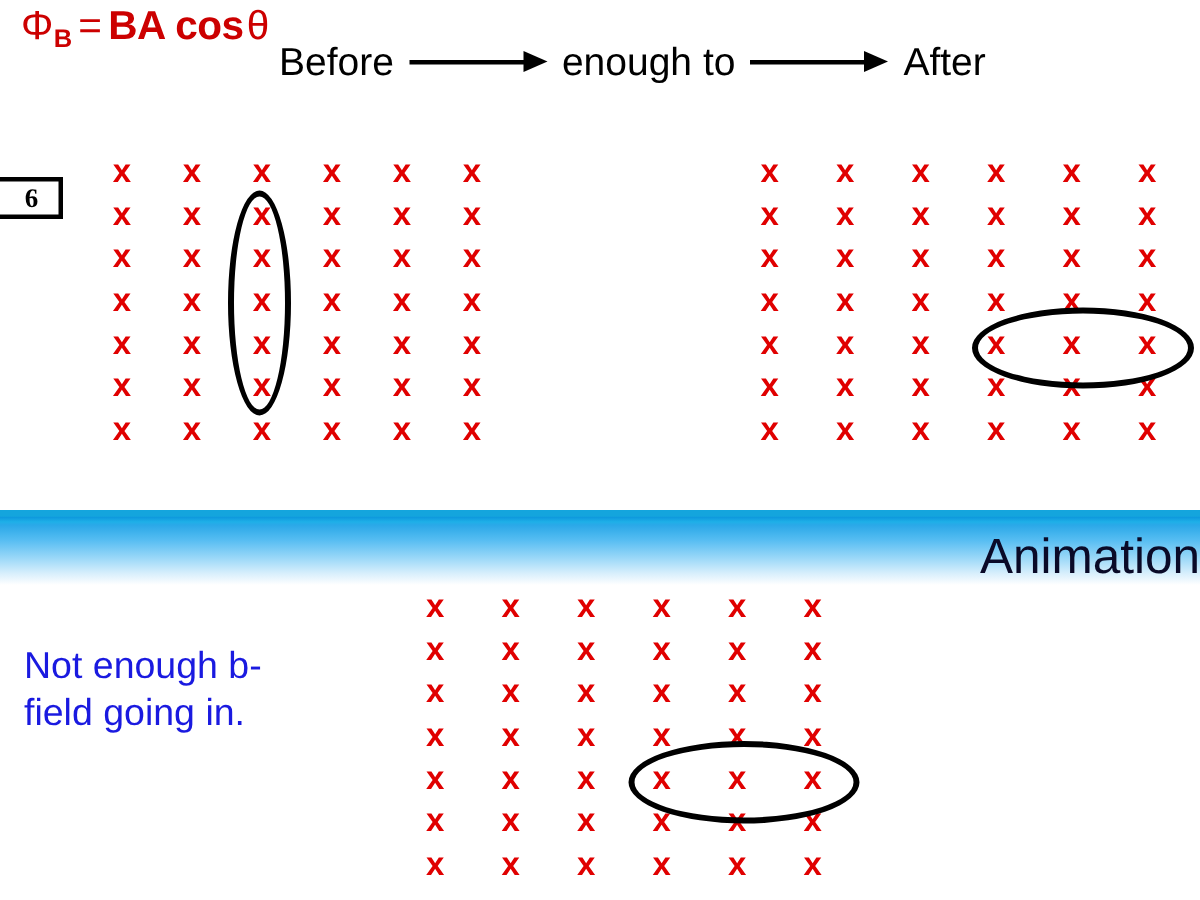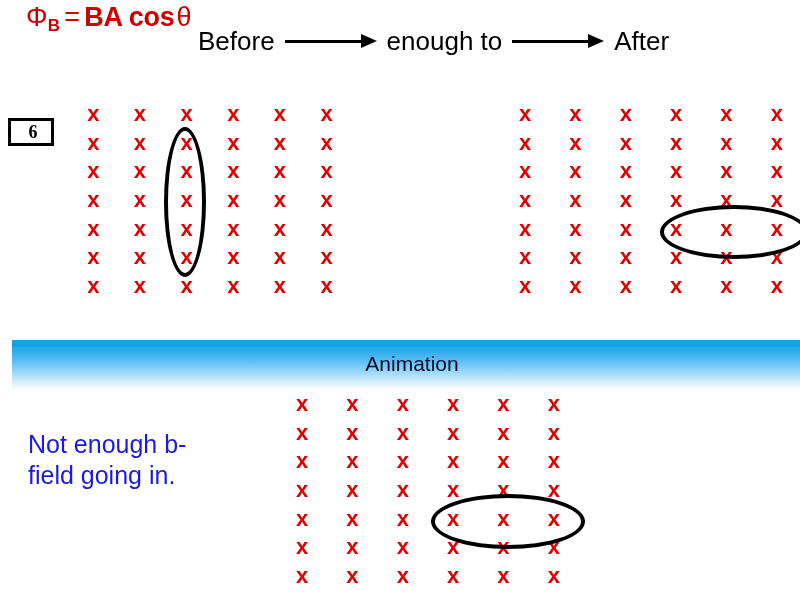--- a/index.html
+++ b/index.html
@@ -9,21 +9,21 @@
   }
   body {
     width: 800px;
     height: 600px;
     position: relative;
     overflow: hidden;
     font-family: "Liberation Sans", sans-serif;
   }
   #slide {
     position: absolute;
-    left: 12px; top: 0;
+    left: 0; top: 0;
     width: 780px;
     height: 600px;
     background: #ffffff;
   }
 
   
   #formula {
     position: absolute;
     left: 14px;
     top: 2px;
@@ -199,22 +199,22 @@
         #56bdf2 20px,
         #9ad8f8 32px,
         #d6eefc 42px,
         #ffffff 50px);
   }
   #banner-title {
     position: absolute;
     left: 0;
     top: 352px;
     width: 800px;
-    text-align: center;
-    font-size: 21px;
+    text-align: right;
+    font-size: 33px;
     color: #0a0a28;
     font-family: "Liberation Sans", sans-serif;
   }
 
   
   #caption {
     position: absolute;
     left: 16px;
     top: 417px;
     width: 190px;

